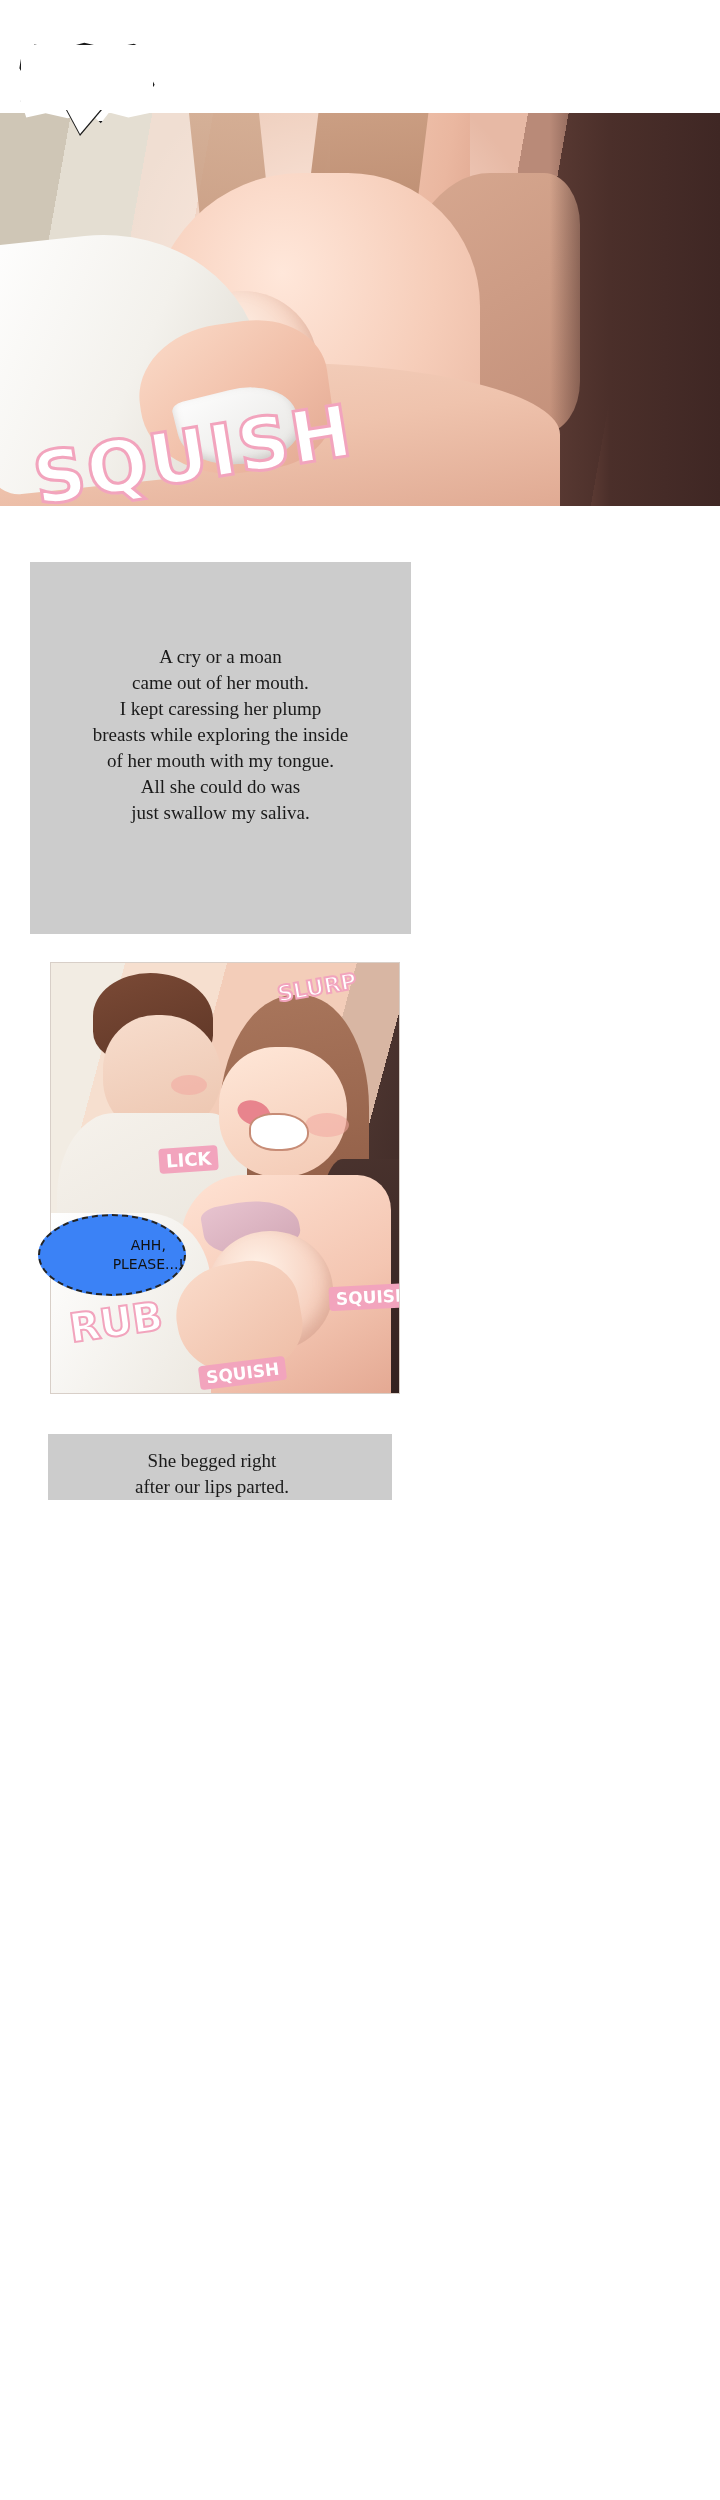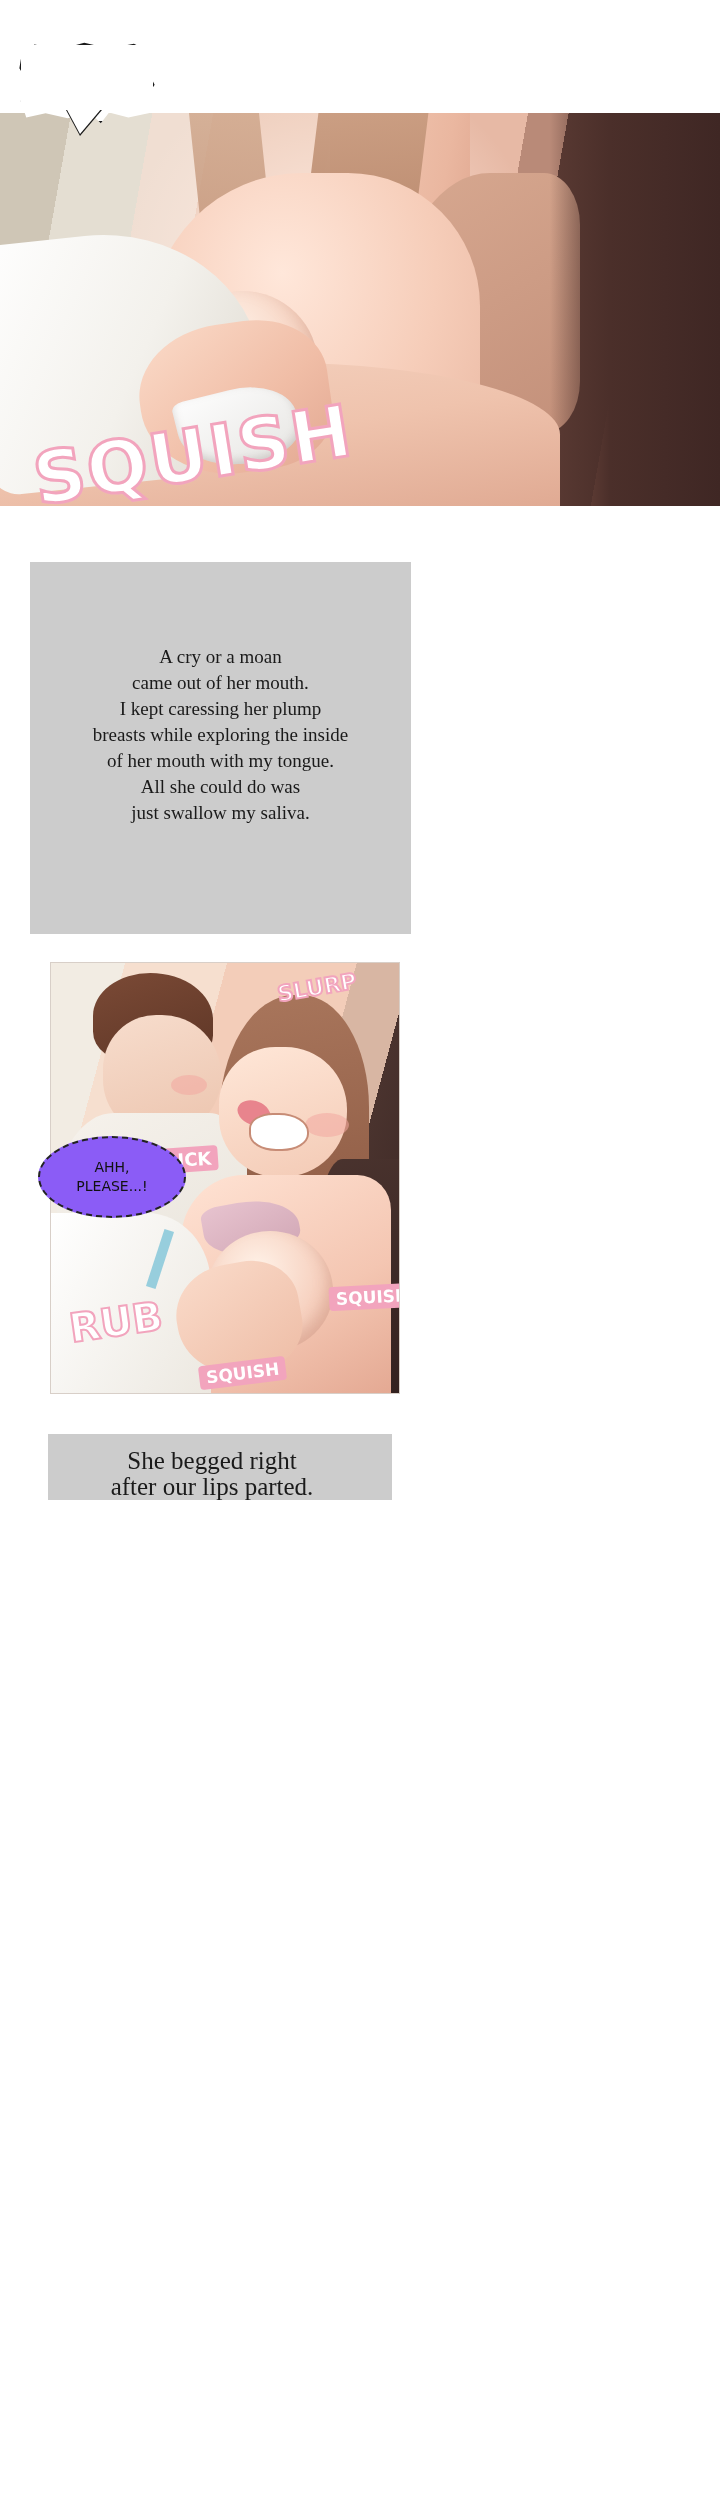--- a/index.html
+++ b/index.html
@@ -397,29 +397,29 @@
     -webkit-text-stroke: 0;
     padding: 2px 7px;
     border-radius: 4px;
     transform: rotate(-7deg);
   }
 
   
   .bubble-ahh {
     position: absolute;
     left: 38px;
-    top: 1136px;
+    top: 1214px;
     width: 144px;
     height: 78px;
-    background: #8b5cf6;
+    background: #3b82f6;
     border: 2px dashed #222222;
     border-radius: 50%;
     display: flex;
     align-items: center;
-    justify-content: center;
+    justify-content: flex-end;
     z-index: 7;
   }
   .bubble-ahh .txt {
     font-family: "DejaVu Sans", sans-serif;
     font-size: 14px;
     line-height: 19px;
     color: #111111;
     text-align: center;
     white-space: pre-line;
   }
@@ -433,21 +433,21 @@
     height: 66px;
     background: #cccccc;
   }
   .narration2 .text {
     position: absolute;
     left: 0;
     top: 14px;
     width: 328px;
     text-align: center;
     font-family: "Liberation Serif", serif;
-    font-size: 25px;
+    font-size: 19px;
     line-height: 26px;
     color: #1a1a1a;
     white-space: pre-line;
   }
 
   .blank-bottom {
     position: absolute;
     left: 0; top: 1500px;
     width: 720px; height: 1000px;
     background: #ffffff;

